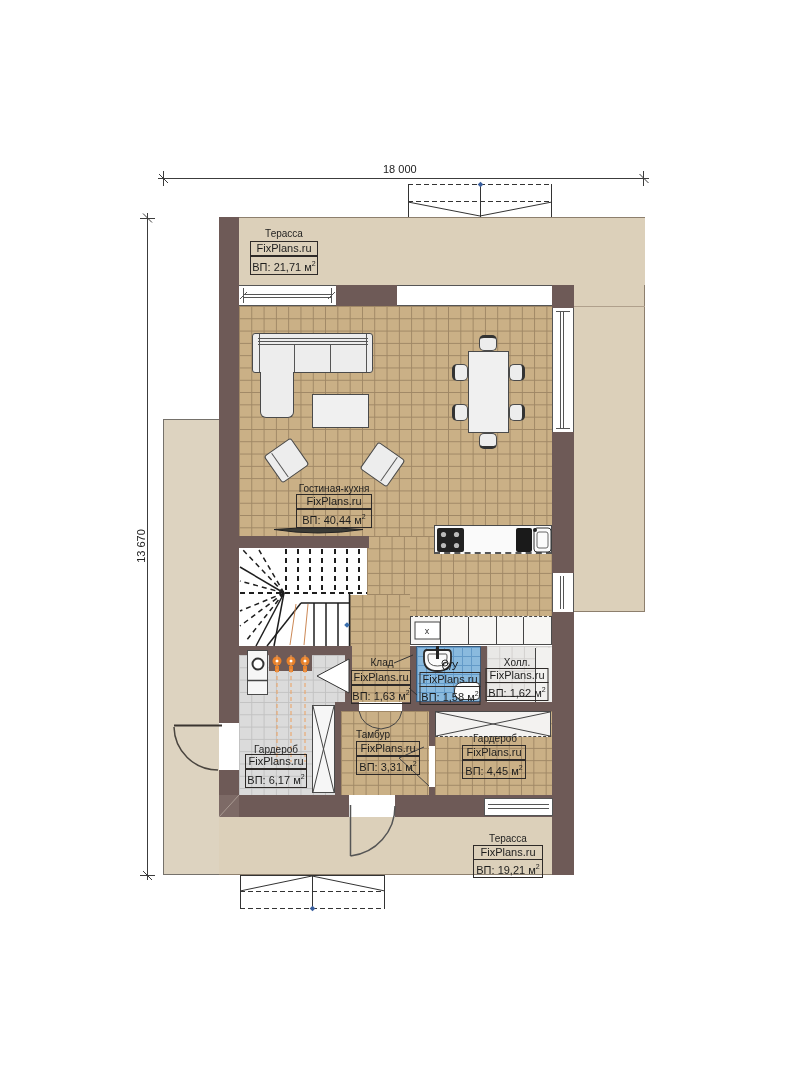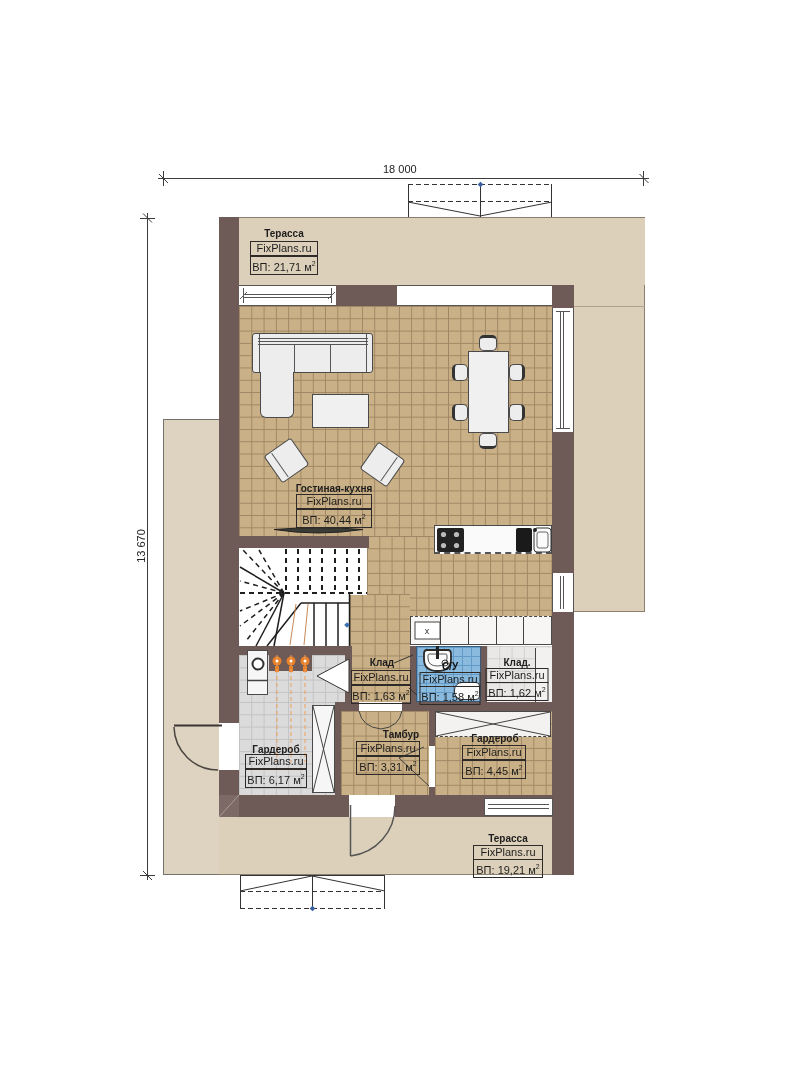--- a/index.html
+++ b/index.html
@@ -16,21 +16,21 @@
        background-size:12.3px 12.3px;}
   .klad{background-color:#e9e8e6;
        background-image:linear-gradient(#d2d0ce 1px, transparent 1px),
                         linear-gradient(90deg,#d2d0ce 1px, transparent 1px);
        background-size:12.3px 12.3px;}
   .blue{background-color:#8abade;
        background-image:linear-gradient(#639ac8 1px, transparent 1px),
                         linear-gradient(90deg,#639ac8 1px, transparent 1px);
        background-size:9px 9px;}
   .wall{background:#6e5a57;}
-  .lbl{position:absolute;font-weight:bold;font-size:10px;color:#1d1d1d;white-space:nowrap;
+  .lbl{position:absolute;font-weight:normal;font-size:10px;color:#1d1d1d;white-space:nowrap;
        transform:translateX(-50%);}
   .box{position:absolute;border:1px solid #2e2a28;font-size:11px;color:#1d1d1d;
        text-align:center;white-space:nowrap;transform:translateX(-50%);line-height:13px;}
   .furn{position:absolute;background:#ededed;border:1px solid #4a4a4a;box-sizing:border-box;}
   .white{position:absolute;background:#fff;}
   sup{font-size:7px;}
 </style>
 </head>
 <body>
 <div id="plan">
@@ -293,29 +293,29 @@
   <div class="box" style="left:334px;top:509px;width:74px;">ВП: 40,44 м<sup>2</sup></div>
 
   <div class="lbl" style="left:382px;top:657px;">Клад</div>
   <div class="box" style="left:381px;top:670px;width:58px;">FixPlans.ru</div>
   <div class="box" style="left:381px;top:685px;width:58px;">ВП: 1,63 м<sup>2</sup></div>
 
   <div class="lbl" style="left:450px;top:661px;color:#111;">С/У</div>
   <div class="box" style="left:450px;top:672px;width:59px;">FixPlans.ru</div>
   <div class="box" style="left:450px;top:686px;width:59px;">ВП: 1,58 м<sup>2</sup></div>
 
-  <div class="lbl" style="left:517px;top:657px;">Клад.</div>
+  <div class="lbl" style="left:517px;top:657px;">Холл.</div>
   <div class="box" style="left:517px;top:668px;width:61px;">FixPlans.ru</div>
   <div class="box" style="left:517px;top:682px;width:61px;">ВП: 1,62 м<sup>2</sup></div>
 
   <div class="lbl" style="left:276px;top:744px;">Гардероб</div>
   <div class="box" style="left:276px;top:754px;width:60px;">FixPlans.ru</div>
   <div class="box" style="left:276px;top:769px;width:60px;">ВП: 6,17 м<sup>2</sup></div>
 
-  <div class="lbl" style="left:401px;top:729px;">Тамбур</div>
+  <div class="lbl" style="left:373px;top:729px;">Тамбур</div>
   <div class="box" style="left:388px;top:741px;width:62px;">FixPlans.ru</div>
   <div class="box" style="left:388px;top:756px;width:62px;">ВП: 3,31 м<sup>2</sup></div>
 
   <div class="lbl" style="left:495px;top:733px;">Гардероб</div>
   <div class="box" style="left:494px;top:745px;width:62px;">FixPlans.ru</div>
   <div class="box" style="left:494px;top:760px;width:62px;">ВП: 4,45 м<sup>2</sup></div>
 
   <div class="lbl" style="left:508px;top:833px;">Терасса</div>
   <div class="box" style="left:508px;top:845px;width:68px;">FixPlans.ru</div>
   <div class="box" style="left:508px;top:859px;width:68px;">ВП: 19,21 м<sup>2</sup></div>

